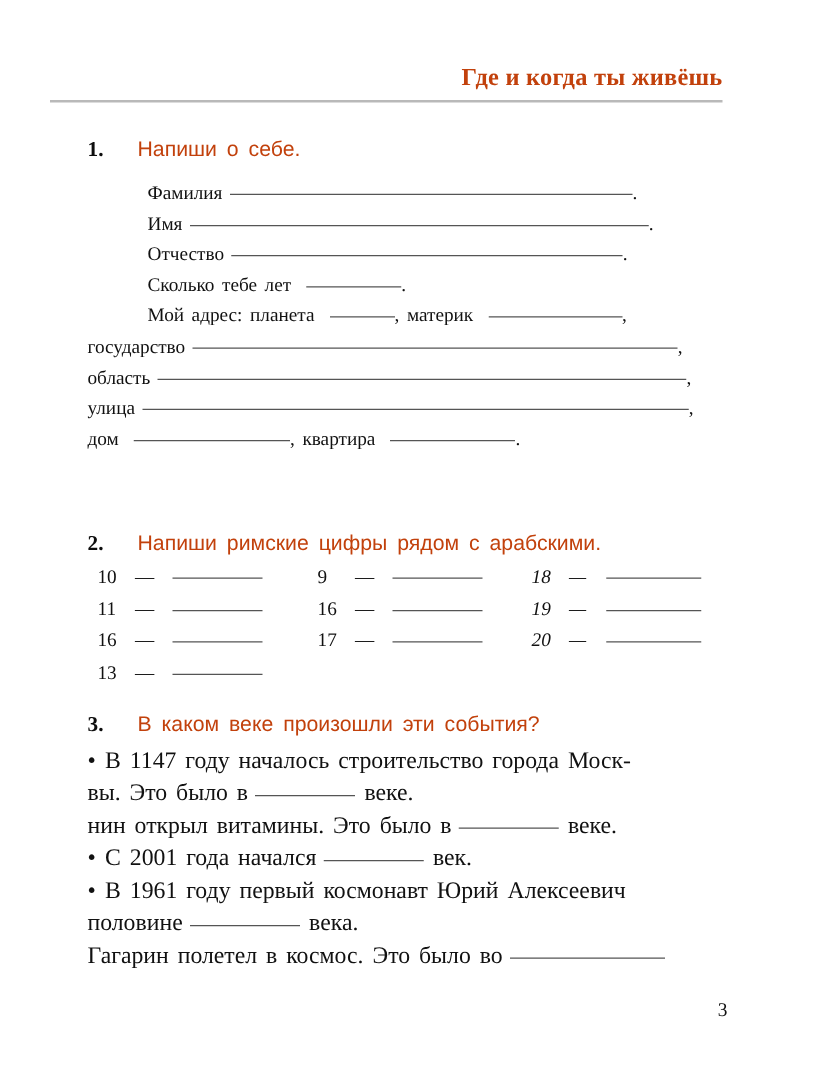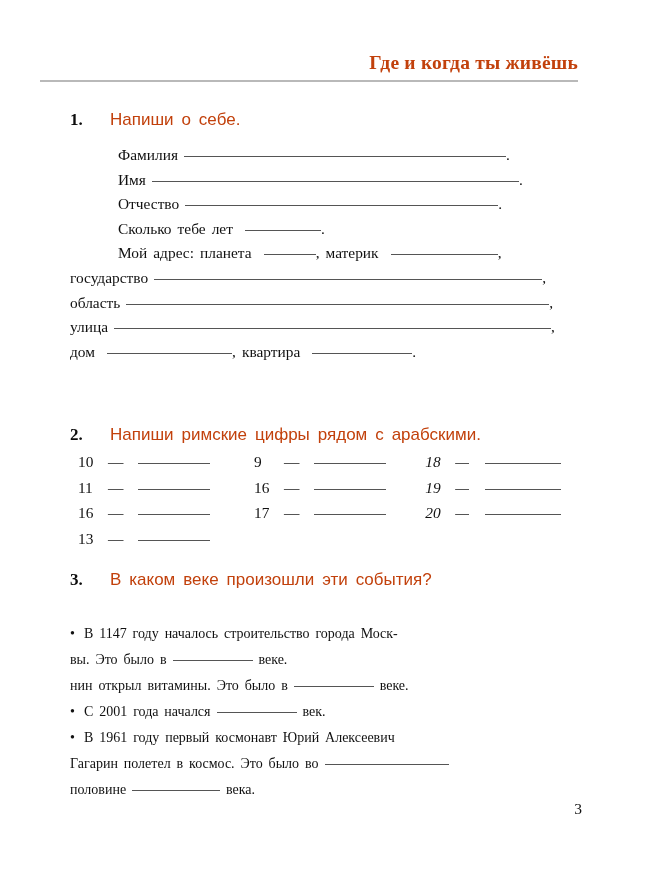--- a/index.html
+++ b/index.html
@@ -116,22 +116,22 @@
     width: 30px;
   }
   .roman-dash {
     display: inline-block;
     width: 30px;
   }
 
   
   #section-3 { top: 570px; }
   .bullets {
-    margin-top: 31px;
-    font-size: 14px;
+    margin-top: 6px;
+    font-size: 19px;
     line-height: 26px;
   }
   .bullet-item {
     margin-bottom: 0;
   }
   .bl {
     white-space: nowrap;
     word-spacing: 2.4px;
   }
   .dot {
@@ -295,25 +295,25 @@
         <div class="bl">
           <span class="dot">•</span><span>С  2001  года  начался</span><span class="blank" style="width:80px;margin-left:6px"></span><span> век.</span>
         </div>
       </div>
 
       <div class="bullet-item">
         <div class="bl">
           <span class="dot">•</span><span>В  1961  году  первый  космонавт  Юрий  Алексеевич</span>
         </div>
         <div class="bl">
+          <span>половине</span><span class="blank" style="width:88px;margin-left:6px"></span><span> века.</span>
+        </div>
+        <div class="bl">
           <span>Гагарин  полетел  в  космос.  Это  было  во</span><span class="blank" style="width:124px;margin-left:6px"></span>
         </div>
-        <div class="bl">
-          <span>половине</span><span class="blank" style="width:88px;margin-left:6px"></span><span> века.</span>
-        </div>
       </div>
 
     </div>
   </div>
 
   <div class="page-number">3</div>
 
 </div>
 
 </body></html>

